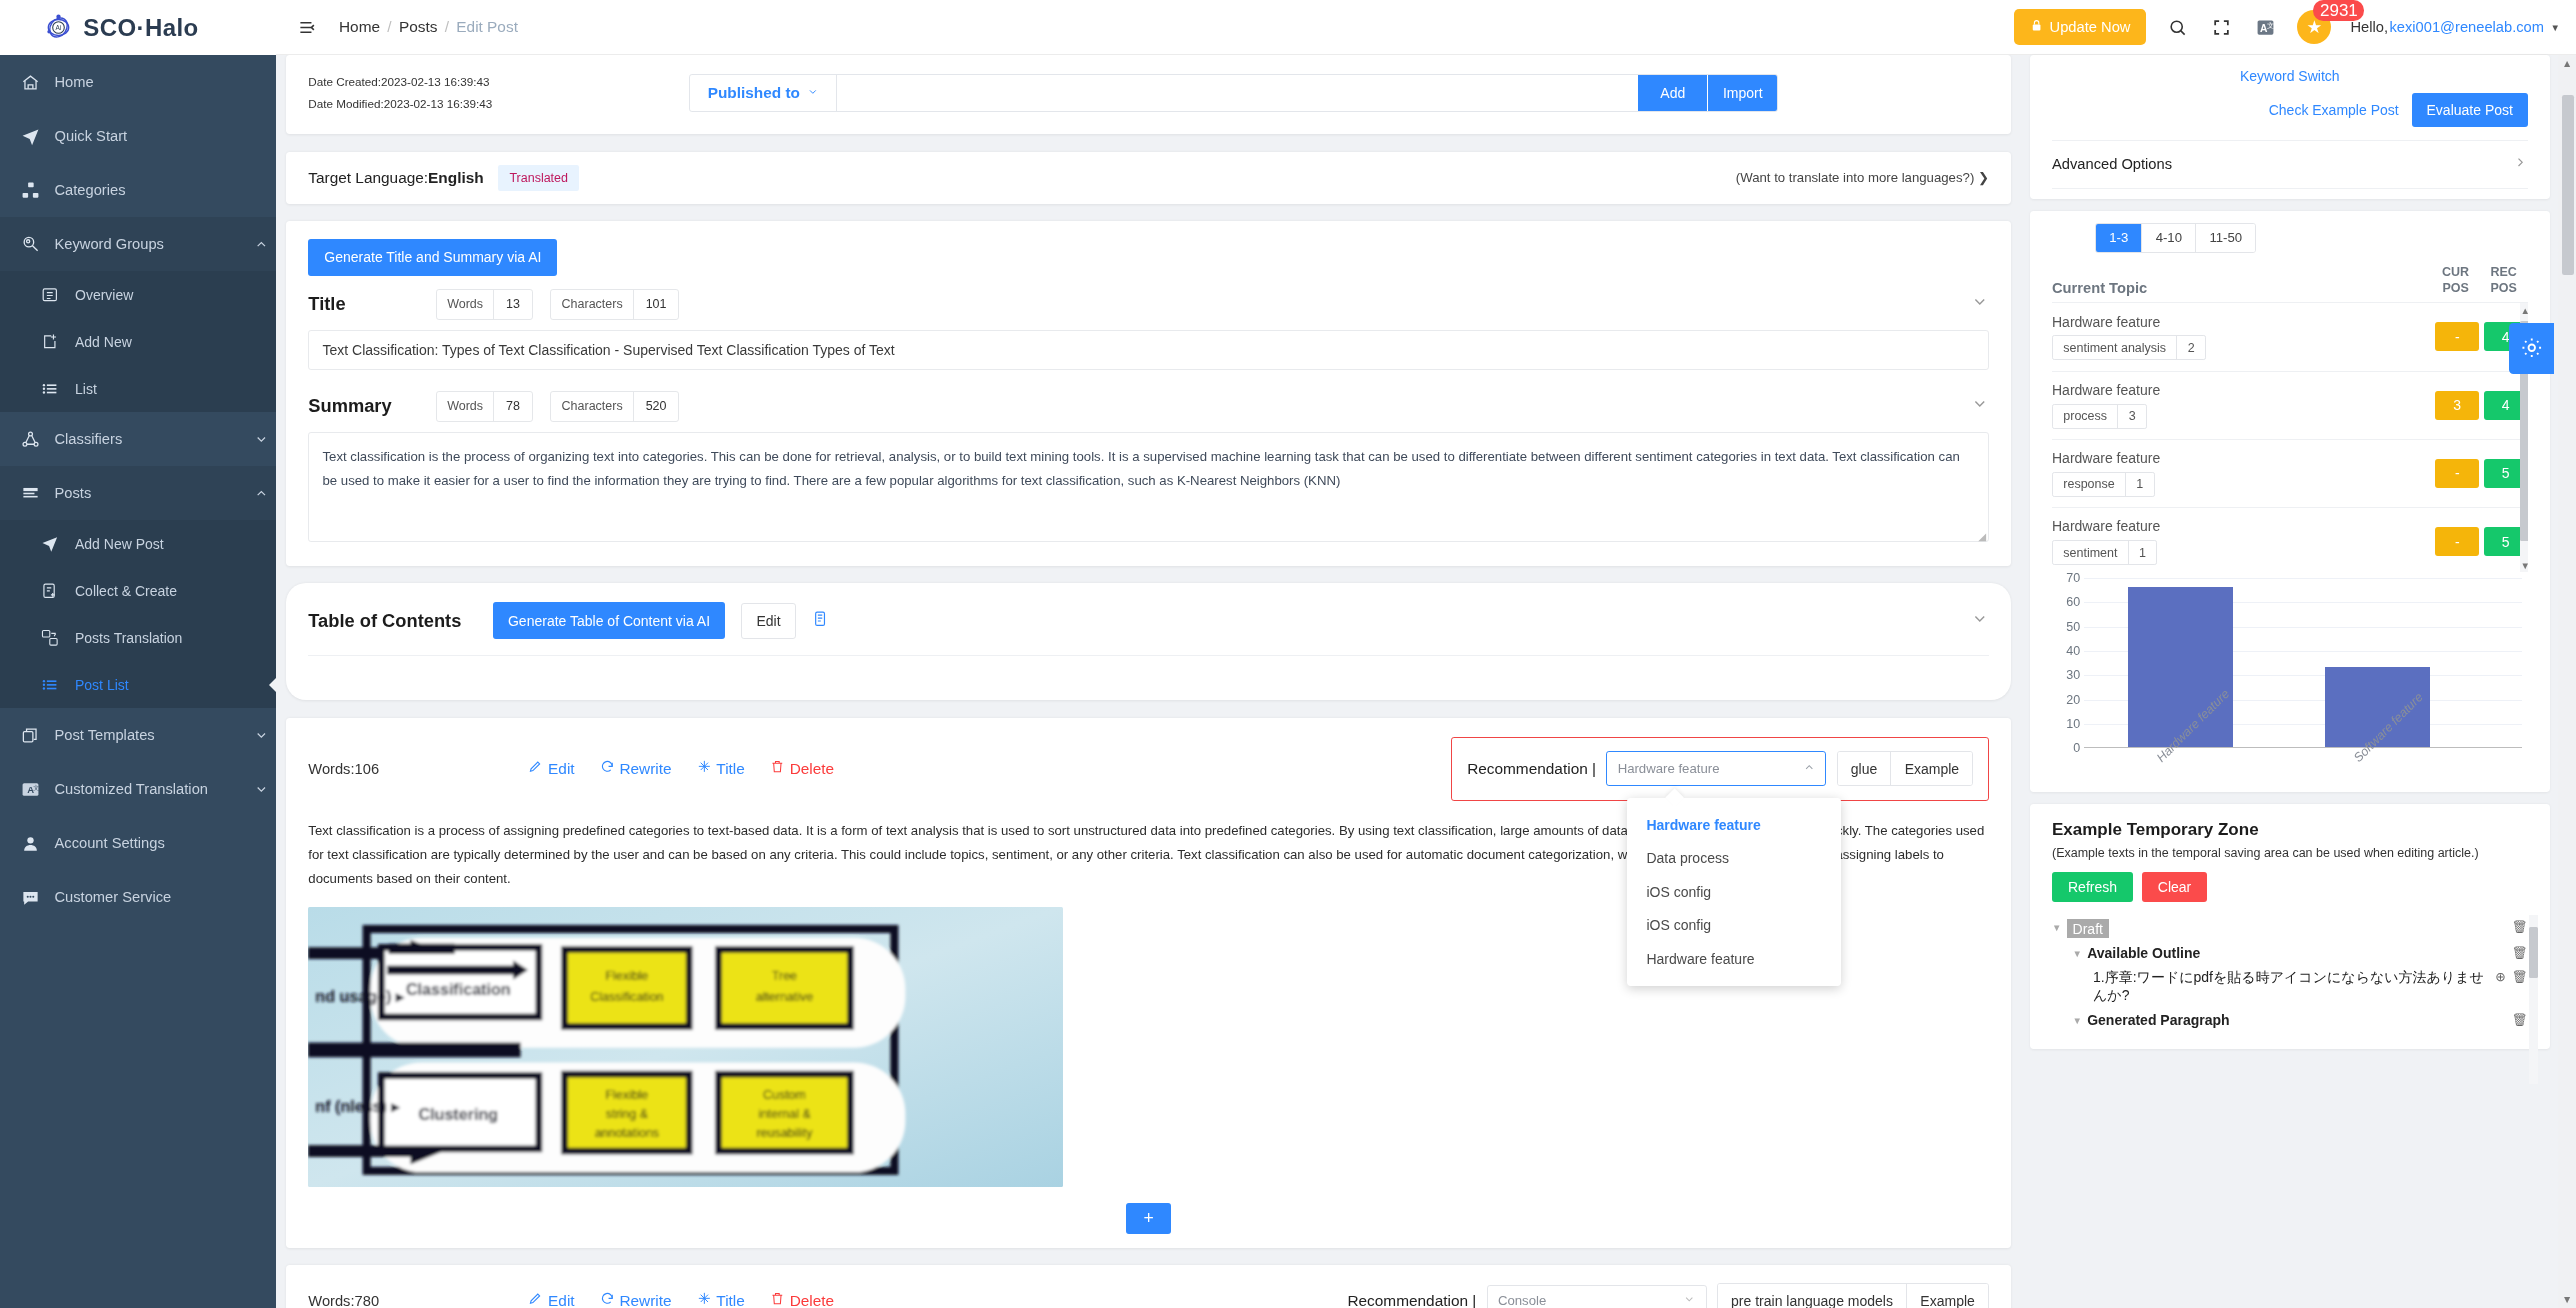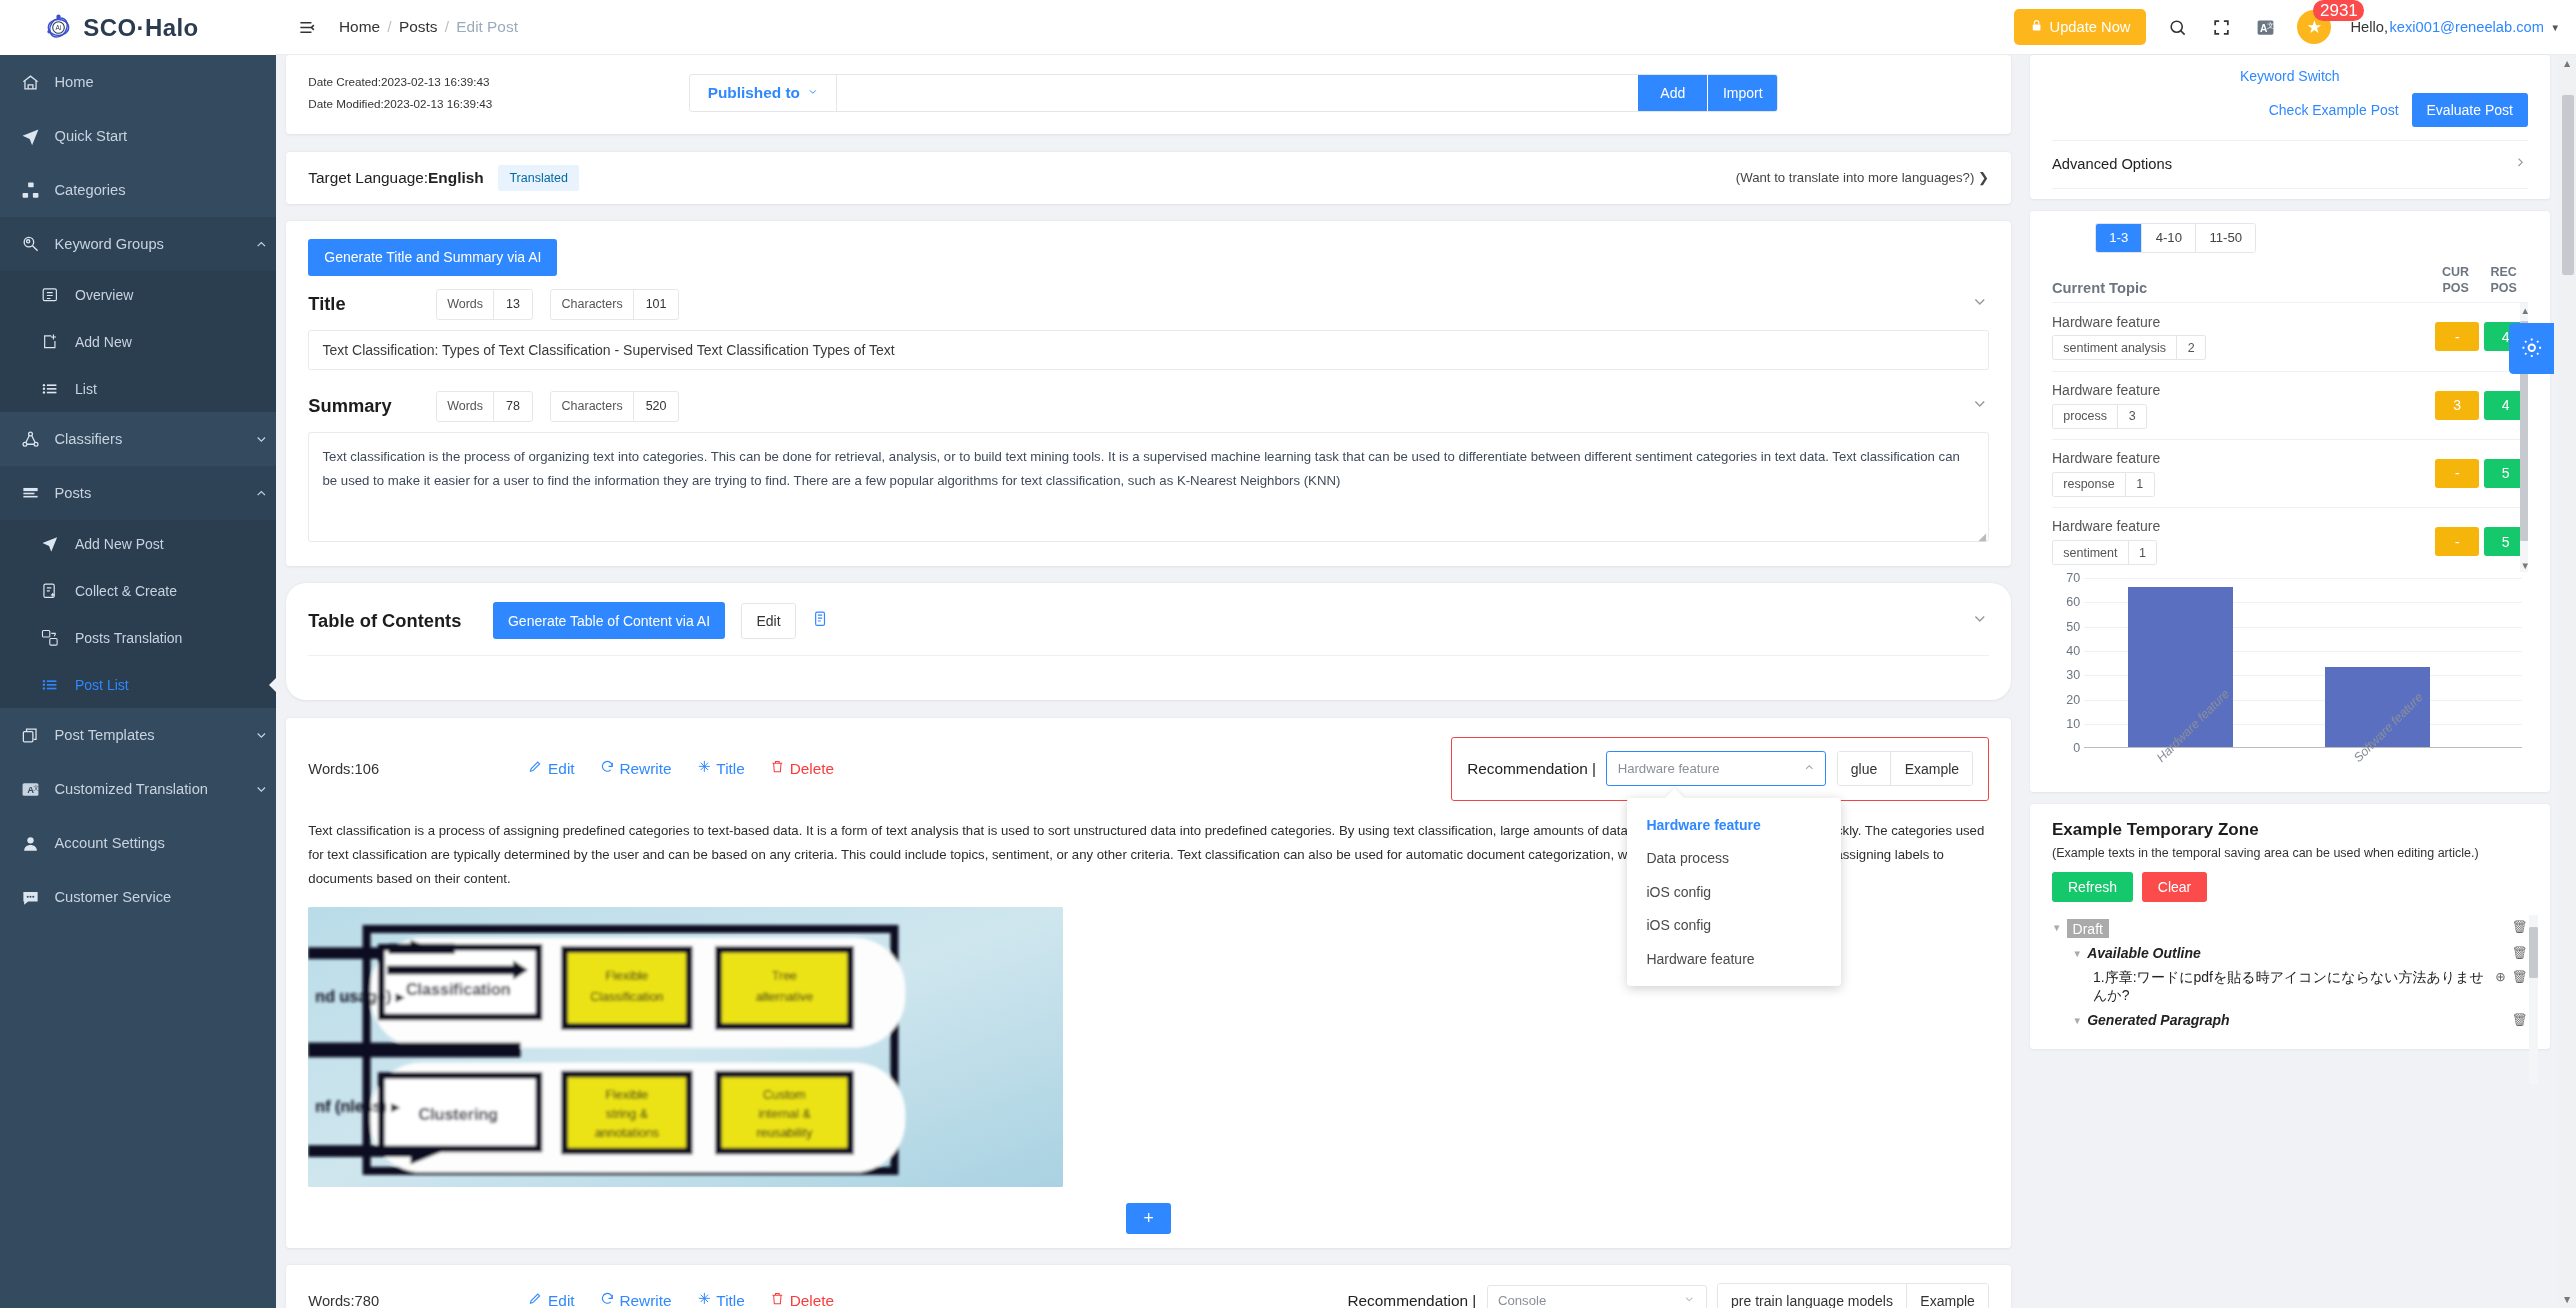--- a/index.html
+++ b/index.html
@@ -85,21 +85,21 @@
     width: 147px; display: flex; align-items: center; justify-content: center; gap: 7.3px;
     font-size: 15.4px; color: #2f88ff; font-weight: bold; border-right: 0.7px solid #e3e6eb; cursor: pointer;
   }
   .pub-input { flex: 1; border: none; outline: none; font-size: 13.2px; padding: 0 10.3px; }
   .pub-btn { width: 70px; background: #2f88ff; color: #fff; font-size: 14px; display:flex; align-items:center; justify-content:center; cursor:pointer; border-left:0.7px solid #fff; }
 
   
   .card-lang { padding: 13.2px 22px; display: flex; align-items: center; }
   .lang-label { font-size: 15.4px; color: #222; }
   .lang-label b { font-weight: bold; }
-  .translated-tag { margin-left: 14.7px; background: #e8f3fe; color: #0369a1; font-size: 12.5px; padding: 5.9px 11px; border-radius: 2.2px; cursor:pointer; }
+  .translated-tag { margin-left: 14.7px; background: #e8f3fe; color: #be185d; font-size: 12.5px; padding: 5.9px 11px; border-radius: 2.2px; cursor:pointer; }
   .lang-right { margin-left: auto; font-size: 13.2px; color: #444; cursor: pointer; }
 
   
   .card-ts { padding: 17.6px 22px 22px 22px; position: relative; }
   .gen-btn {
     background: #2f88ff; color: #fff; border: none; border-radius: 2.9px;
     font-size: 14px; padding: 10.3px 16px; cursor: pointer; margin-bottom: 13.2px;
   }
   .sec-head { display: flex; align-items: center; gap: 17.6px; margin-bottom: 10.3px; }
   .sec-title { font-size: 18.3px; font-weight: bold; color: #1c1c1c; width: 110px; }
@@ -225,21 +225,21 @@
   .tz-sub { font-size: 12.5px; color:#333; margin-bottom: 11.7px; }
   .tz-btns { display:flex; gap: 8.8px; margin-bottom: 13.2px; }
   .tz-btn { border:none; border-radius:2.9px; color:#fff; font-size:14px; padding: 7.3px 16px; cursor:pointer; }
   .tz-btn.green { background:#15c86b; }
   .tz-btn.red { background:#fb4b4b; }
   .tree { position: relative; font-size: 14px; color:#222; }
   .tnode { display:flex; align-items:flex-start; padding: 3.7px 0; }
   .tcaret { width: 14.7px; color:#aaa; font-size: 9.5px; padding-top: 2.9px; }
   .tlabel { flex:1; }
   .tlabel.draft { background:#aaa; color:#fff; padding: 1.5px 5.9px; display:inline-block; flex: 0 0 auto; }
-  .tlabel.bold { font-weight: bold; font-style: italic; }
+  .tlabel.bold { font-weight: bold; }
   .ticons { display:flex; gap: 5.9px; color:#666; font-size: 12.5px; padding-left: 5.9px; }
   .indent1 { padding-left: 20.5px; }
   .indent2 { padding-left: 41px; }
   .tz-scroll { position:absolute; right: -10.3px; top: 0; width: 8.8px; height: 169px; background:#f4f5f7; }
   .tz-thumb { position:absolute; right:-10.3px; top: 11.7px; width:8.8px; height: 51px; background:#c6c9ce; border-radius:1.5px; }
 
   
   .gear-float {
     position:absolute; right: 22px; top: 268px; width: 45px; height: 51px;
     background:#2f88ff; border-radius: 4.4px 0 0 4.4px; display:flex; align-items:center; justify-content:center;

